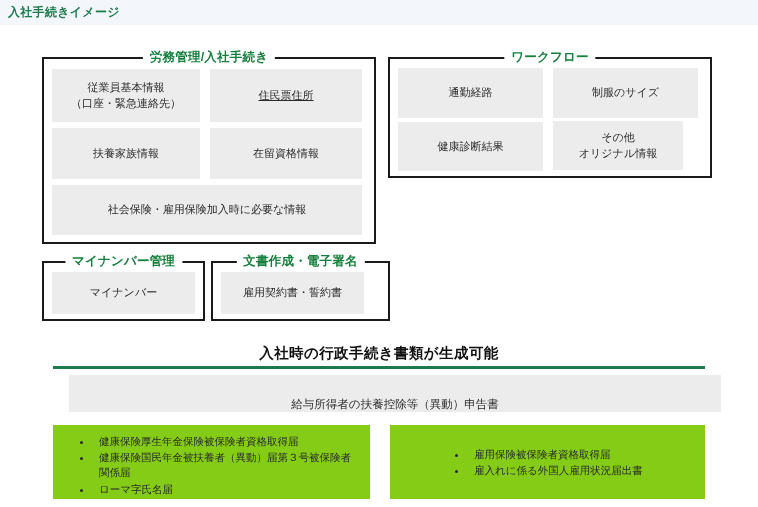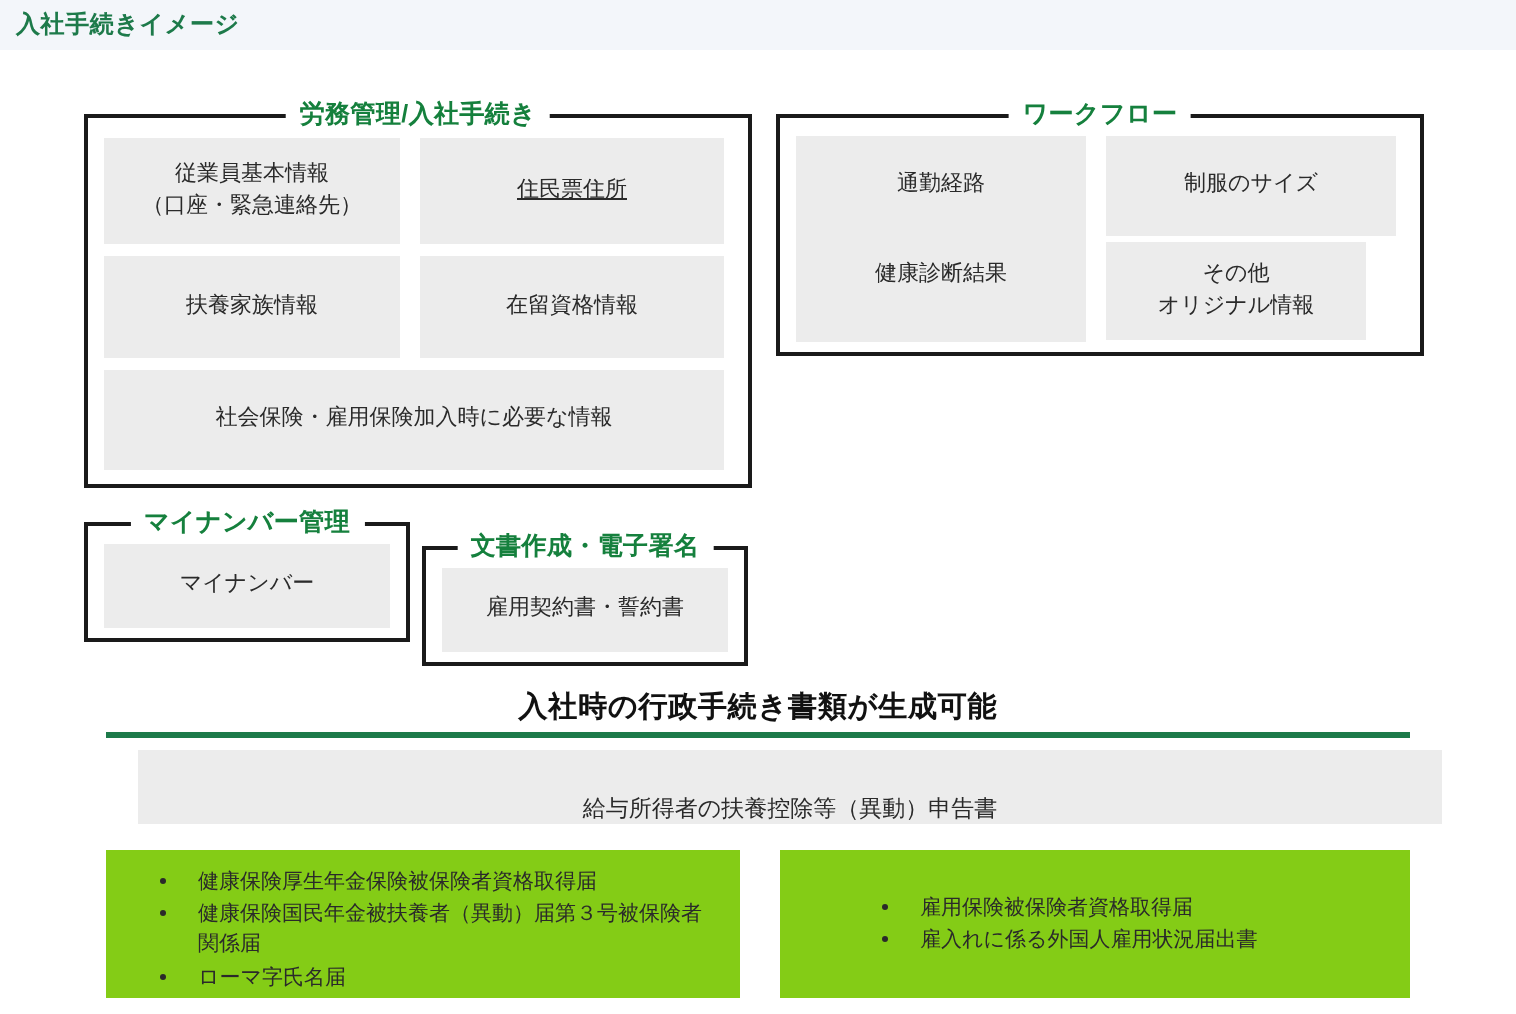--- a/index.html
+++ b/index.html
@@ -97,21 +97,21 @@
     font-size: 11.5px;
     color: #2a2a2a;
   }
   .doc-list-panel {
     position: absolute;
     background: #84cc16;
     box-sizing: border-box;
     padding: 9px 10px 9px 18px;
   }
   #doc-list-left  { left: 53px;  top: 425px; width: 317px; height: 74px; }
-  #doc-list-right { left: 390px; top: 425px; width: 315px; height: 74px; padding-top: 22px; padding-left: 42px; }
+  #doc-list-right { left: 390px; top: 425px; width: 315px; height: 74px; padding-top: 22px; padding-left: 56px; }
   .doc-list {
     margin: 0;
     padding-left: 22px;
     list-style: disc;
     font-size: 10.5px;
     line-height: 1.45;
     color: #2a2a2a;
   }
   .doc-list li { margin: 0 0 1px 0; padding-left: 6px; }
 </style>
@@ -164,21 +164,21 @@
       <span>通勤経路</span>
     </div>
   </div>
 
   <div class="cell" style="left:163px; top:9px; width:145px; height:50px;">
     <div>
       <span>制服のサイズ</span>
     </div>
   </div>
 
-  <div class="cell" style="left:8px; top:46px; width:145px; height:66px;justify-content:center;">
+  <div class="cell" style="left:8px; top:63px; width:145px; height:49px;justify-content:center;">
     <div>
       <span>健康診断結果</span>
     </div>
   </div>
 
   <div class="cell" style="left:163px; top:62px; width:130px; height:49px;">
     <div>
       <span>その他</span>
       <span>オリジナル情報</span>
     </div>
@@ -188,21 +188,21 @@
 <div class="group-box" id="group-mynumber" style="left:42px; top:261px; width:163px; height:60px;">
   <div class="group-title" style="left:50%;">マイナンバー管理</div>
 
   <div class="cell" style="left:8px; top:9px; width:143px; height:42px;">
     <div>
       <span>マイナンバー</span>
     </div>
   </div>
 </div>
 
-<div class="group-box" id="group-document" style="left:211px; top:261px; width:163px; height:60px;margin-top:12px;">
+<div class="group-box" id="group-document" style="left:211px; top:261px; width:179px; height:60px;">
   <div class="group-title" style="left:50%;">文書作成・電子署名</div>
 
   <div class="cell" style="left:8px; top:9px; width:143px; height:42px;">
     <div>
       <span>雇用契約書・誓約書</span>
     </div>
   </div>
 </div>
 
 <div id="bottom-heading">入社時の行政手続き書類が生成可能</div>

